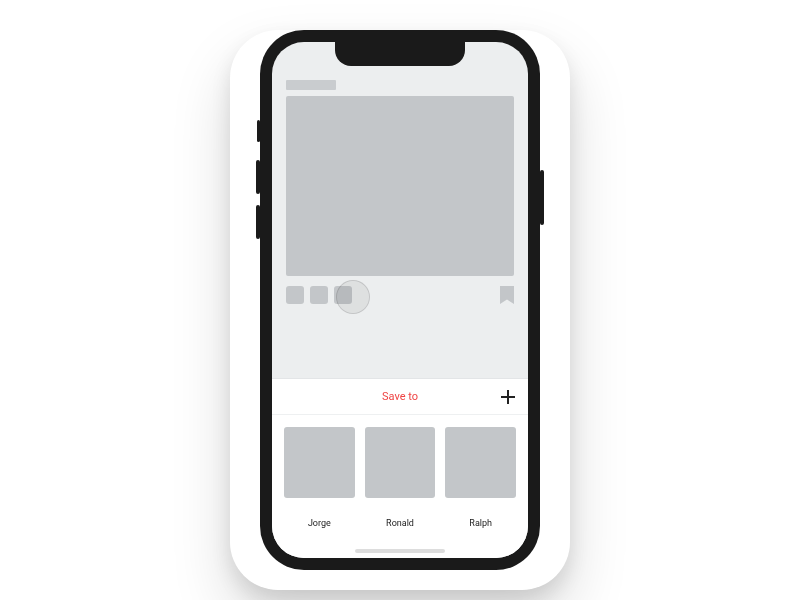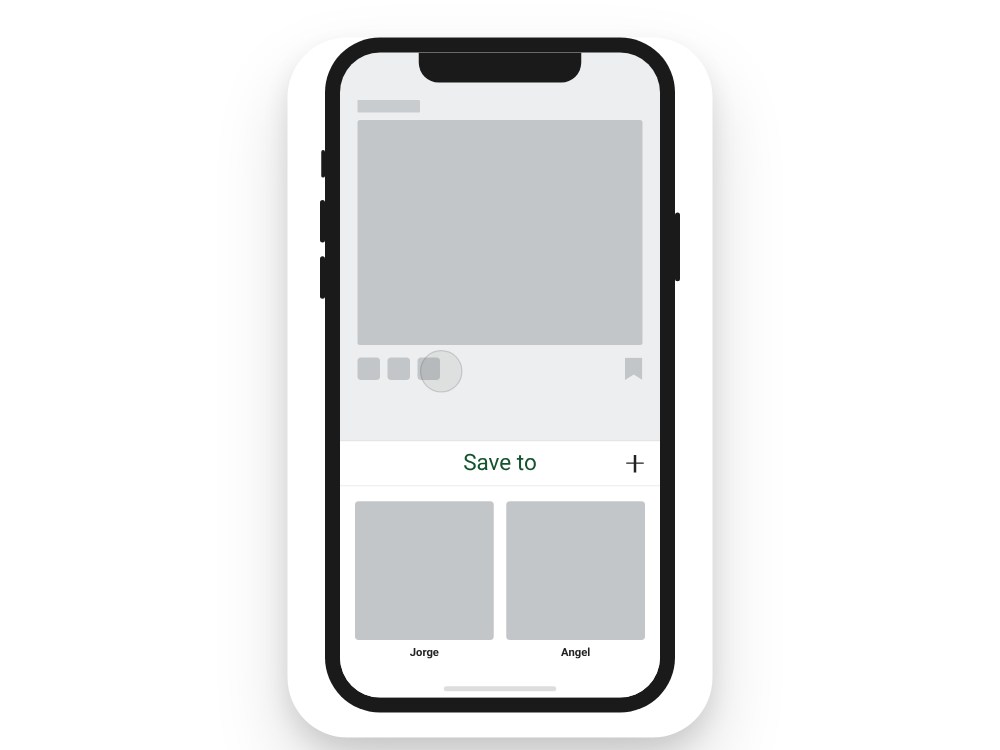--- a/index.html
+++ b/index.html
@@ -135,22 +135,22 @@
   }
   .sheet-head {
     position: relative;
     height: 36px;
     display: flex;
     align-items: center;
     justify-content: center;
     border-bottom: 1px solid #eef0f1;
   }
   .sheet-title {
-    font-size: 18px;
-    color: #14532d;
+    font-size: 11px;
+    color: #ef4444;
   }
   .plus {
     position: absolute;
     right: 10px;
     top: 50%;
     transform: translateY(-50%);
     width: 20px;
     height: 20px;
     display: flex;
     align-items: center;
@@ -177,24 +177,23 @@
     align-items: center;
     cursor: pointer;
   }
   .coll-thumb {
     width: 100%;
     aspect-ratio: 1/1;
     background: #c3c6c9;
     border-radius: 3px;
   }
   .coll-label {
-    margin-top: 6px;
+    margin-top: 20px;
     font-size: 9px;
     color: #222;
-    font-weight: bold;
   }
 
   .home-ind {
     height: 14px;
     display:flex;
     align-items:center;
     justify-content:center;
   }
   .home-bar {
     width: 90px;
@@ -242,21 +241,25 @@
           <span class="sheet-title">Save to</span>
           <div class="plus"></div>
         </div>
         <div class="collections">
           <div class="coll">
             <div class="coll-thumb"></div>
             <div class="coll-label">Jorge</div>
           </div>
           <div class="coll">
             <div class="coll-thumb"></div>
-            <div class="coll-label">Angel</div>
+            <div class="coll-label">Ronald</div>
+          </div>
+          <div class="coll">
+            <div class="coll-thumb"></div>
+            <div class="coll-label">Ralph</div>
           </div>
         </div>
         <div class="home-ind">
           <div class="home-bar"></div>
         </div>
       </div>
 
     </div>
   </div>
 </div>

